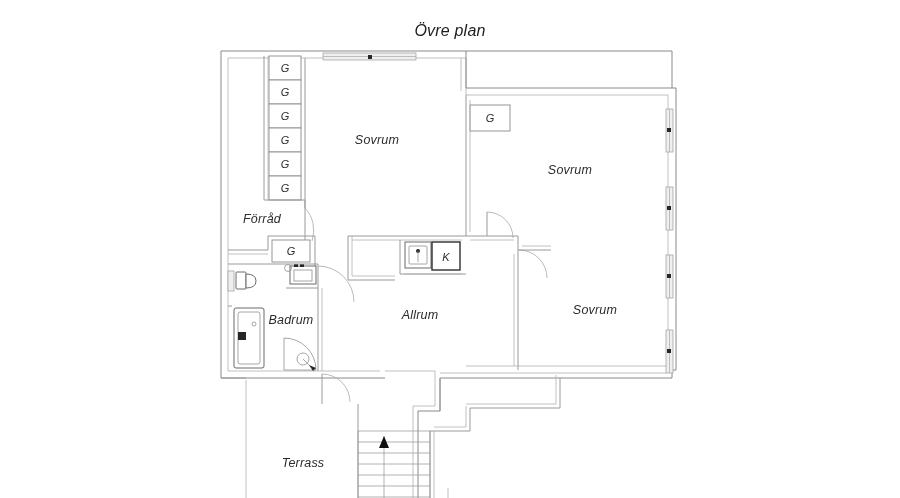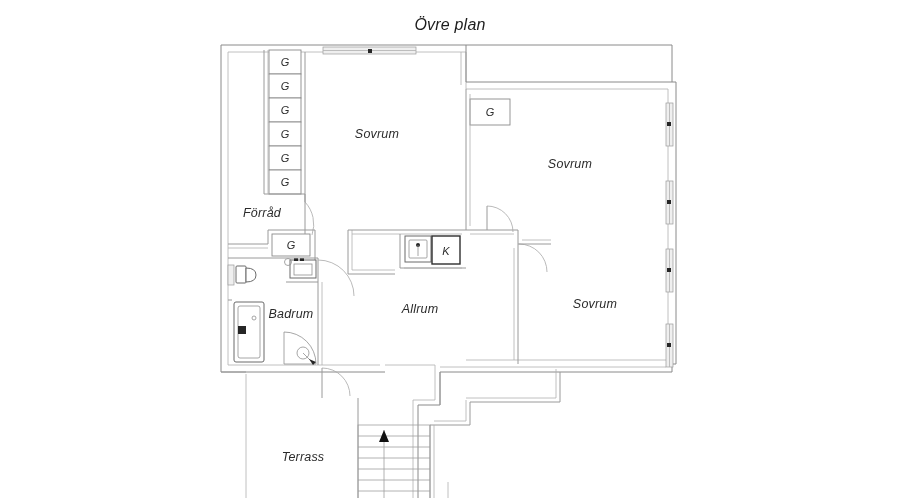--- a/index.html
+++ b/index.html
@@ -9,21 +9,21 @@
   }
   body {
     width: 900px;
     height: 498px;
     overflow: hidden;
     font-family: "Liberation Sans", sans-serif;
     position: relative;
   }
   #plan-root {
     position: absolute;
-    left: 0; top: 12px;
+    left: 0; top: 18px;
     width: 900px;
     height: 380px;
   }
   svg.floorplan {
     display: block;
     width: 900px;
     height: 498px;
   }
   .plan-title {
     font-family: "Liberation Sans", sans-serif;

